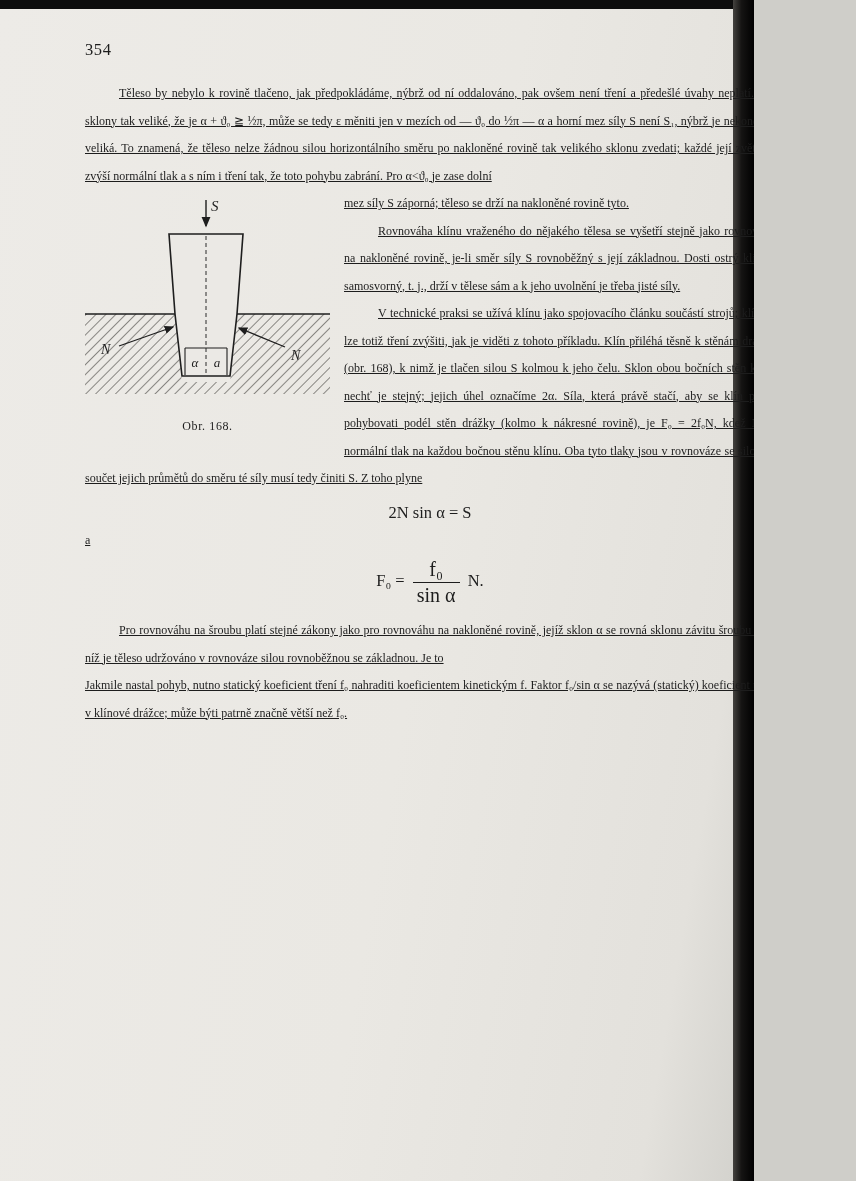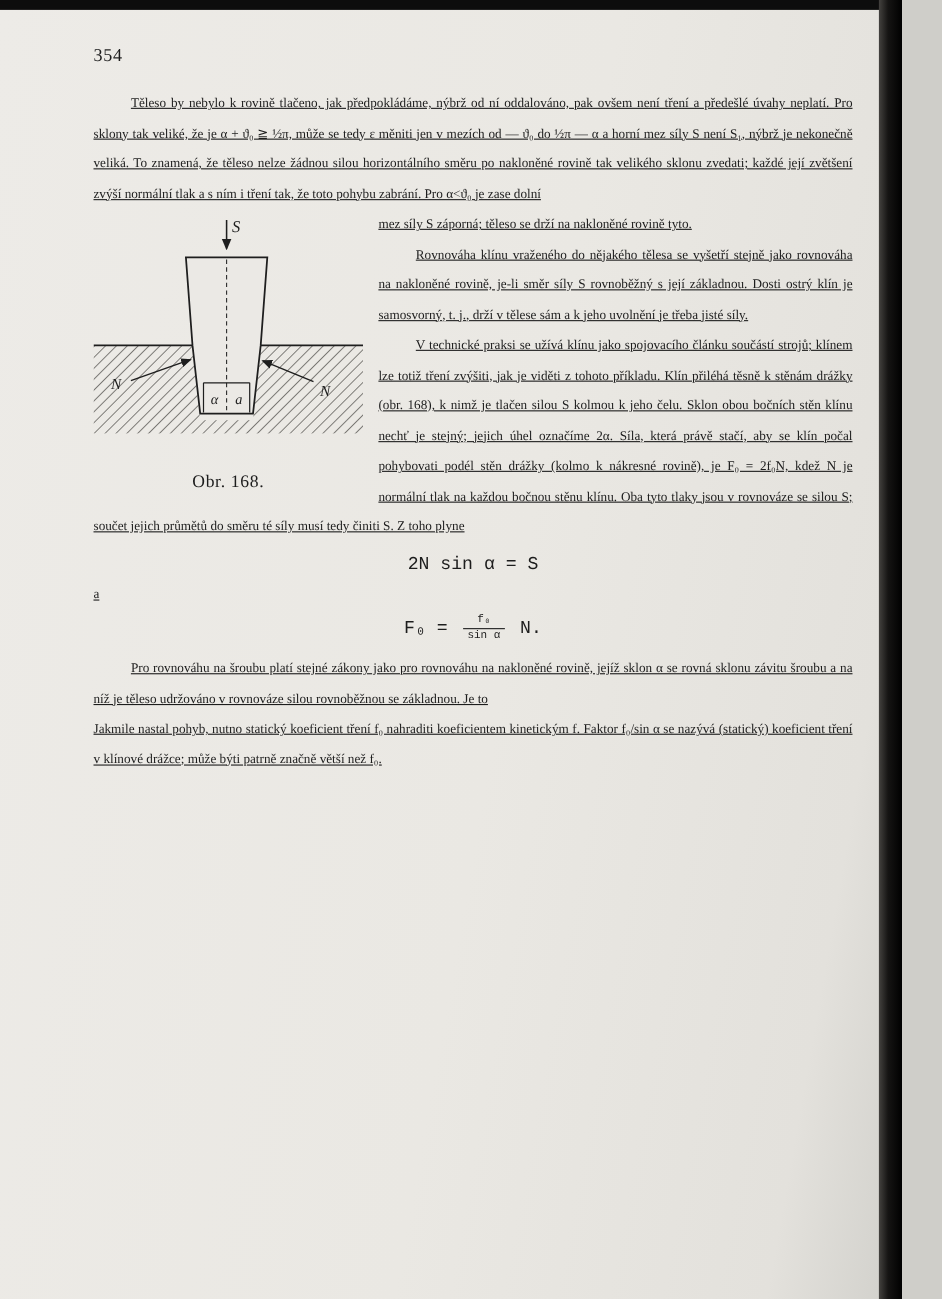--- a/index.html
+++ b/index.html
@@ -1,37 +1,37 @@
 <!DOCTYPE html>
 <html lang="cs"><head>
 <meta charset="utf-8">
 <style>
   html,body{margin:0;padding:0;}
   body{width:856px;height:1181px;background:#cfcec9;}
   .page{
-    position:relative;width:820px;height:1181px;overflow:hidden;
+    position:relative;width:754px;height:1181px;overflow:hidden;
     background:linear-gradient(100deg,#edebe7 0%,#eae8e3 55%,#e3e1dc 88%,#d2d1cc 99%);
     font-family:"Liberation Serif","DejaVu Serif",serif;color:#1d1d1d;
   }
   .edge-top{position:absolute;top:0;left:0;right:0;height:9px;background:#0d0d0d;}
   .edge-right{position:absolute;top:0;right:0;bottom:0;width:21px;
     background:linear-gradient(to right,#44423f 0%,#151413 40%,#000 100%);}
   .content{position:absolute;left:85px;top:40px;width:690px;}
   .pagenum{font-size:16.5px;letter-spacing:.6px;margin:0 0 20px 0;}
   p.body{font-size:12px;line-height:27.5px;text-align:justify;margin:0;
     hyphens:auto;text-decoration:underline;-webkit-hyphens:auto;}
   p.indent{text-indent:34px;}
   .figure{float:left;width:245px;margin:6px 14px 4px 0;}
   .figure svg{display:block;}
-  .figcap{text-align:center;font-size:16px;letter-spacing:.6px;margin-top:20px;}
-  .eq{text-align:center;font-size:16.5px;line-height:22px;margin:9px 0 3px;font-family:Liberation Mono, monospace;}
+  .figcap{text-align:center;font-size:12px;letter-spacing:.6px;margin-top:9px;}
+  .eq{text-align:center;font-size:16.5px;line-height:22px;margin:9px 0 3px;}
   .conj{margin:3px 0 0 0 !important;}
   .eq2{margin:4px 0 10px;}
   .frac{display:inline-block;vertical-align:middle;text-align:center;
-    font-size:10px;line-height:1.15;margin:0 4px;}
+    font-size:20px;line-height:1.15;margin:0 4px;}
   .frac .num{display:block;padding:0 4px 1px;}
   .frac .den{display:block;border-top:1.3px solid #1d1d1d;padding:1px 4px 0;}
 </style>
 </head>
 <body>
 
 <div class="page">
   <div class="edge-top"></div>
   <div class="edge-right"></div>
 

